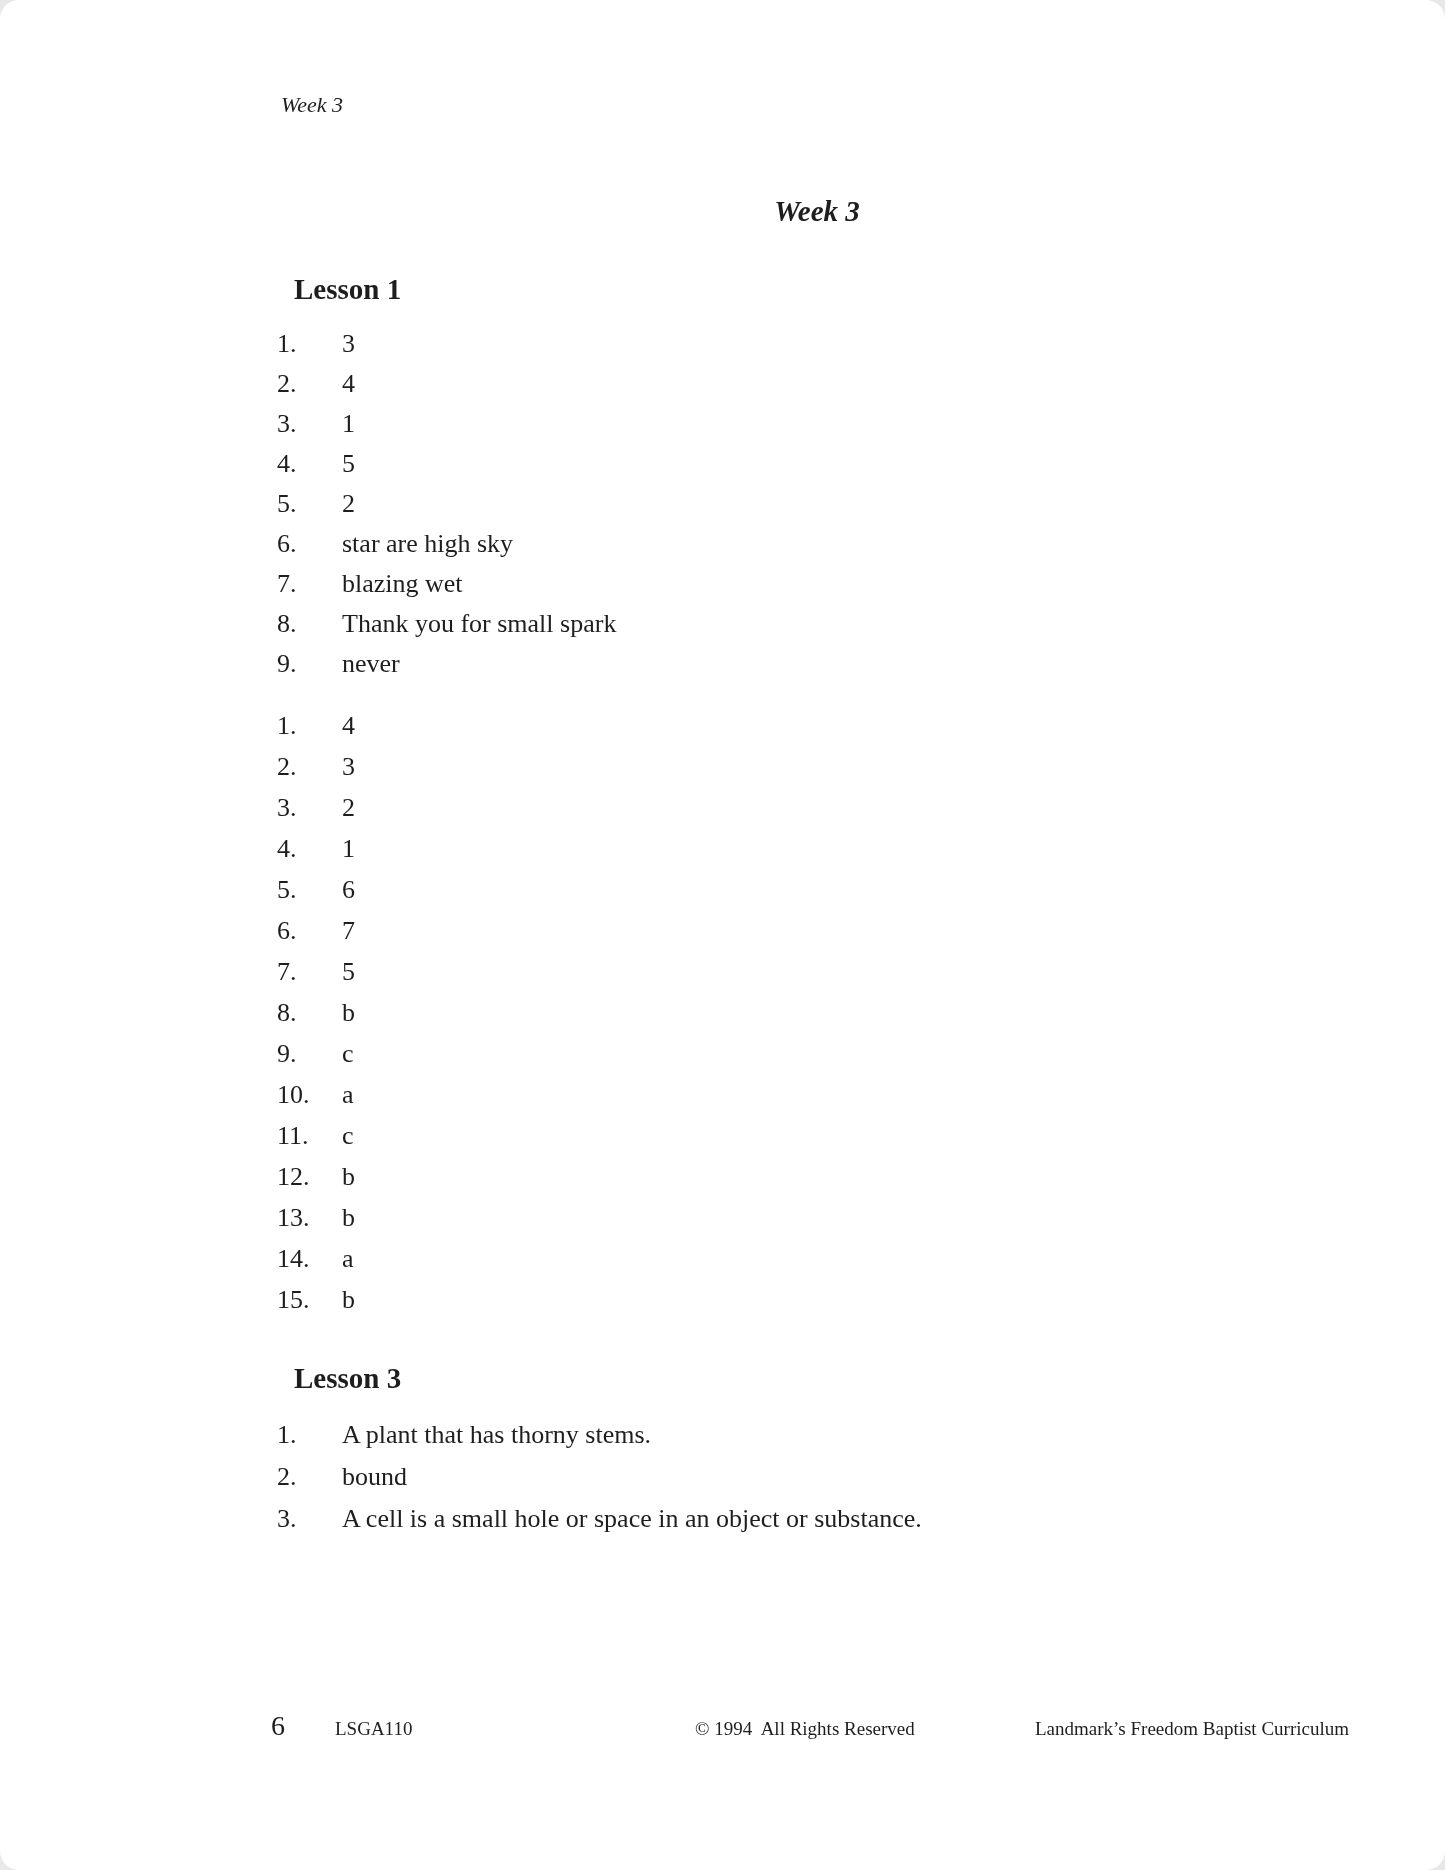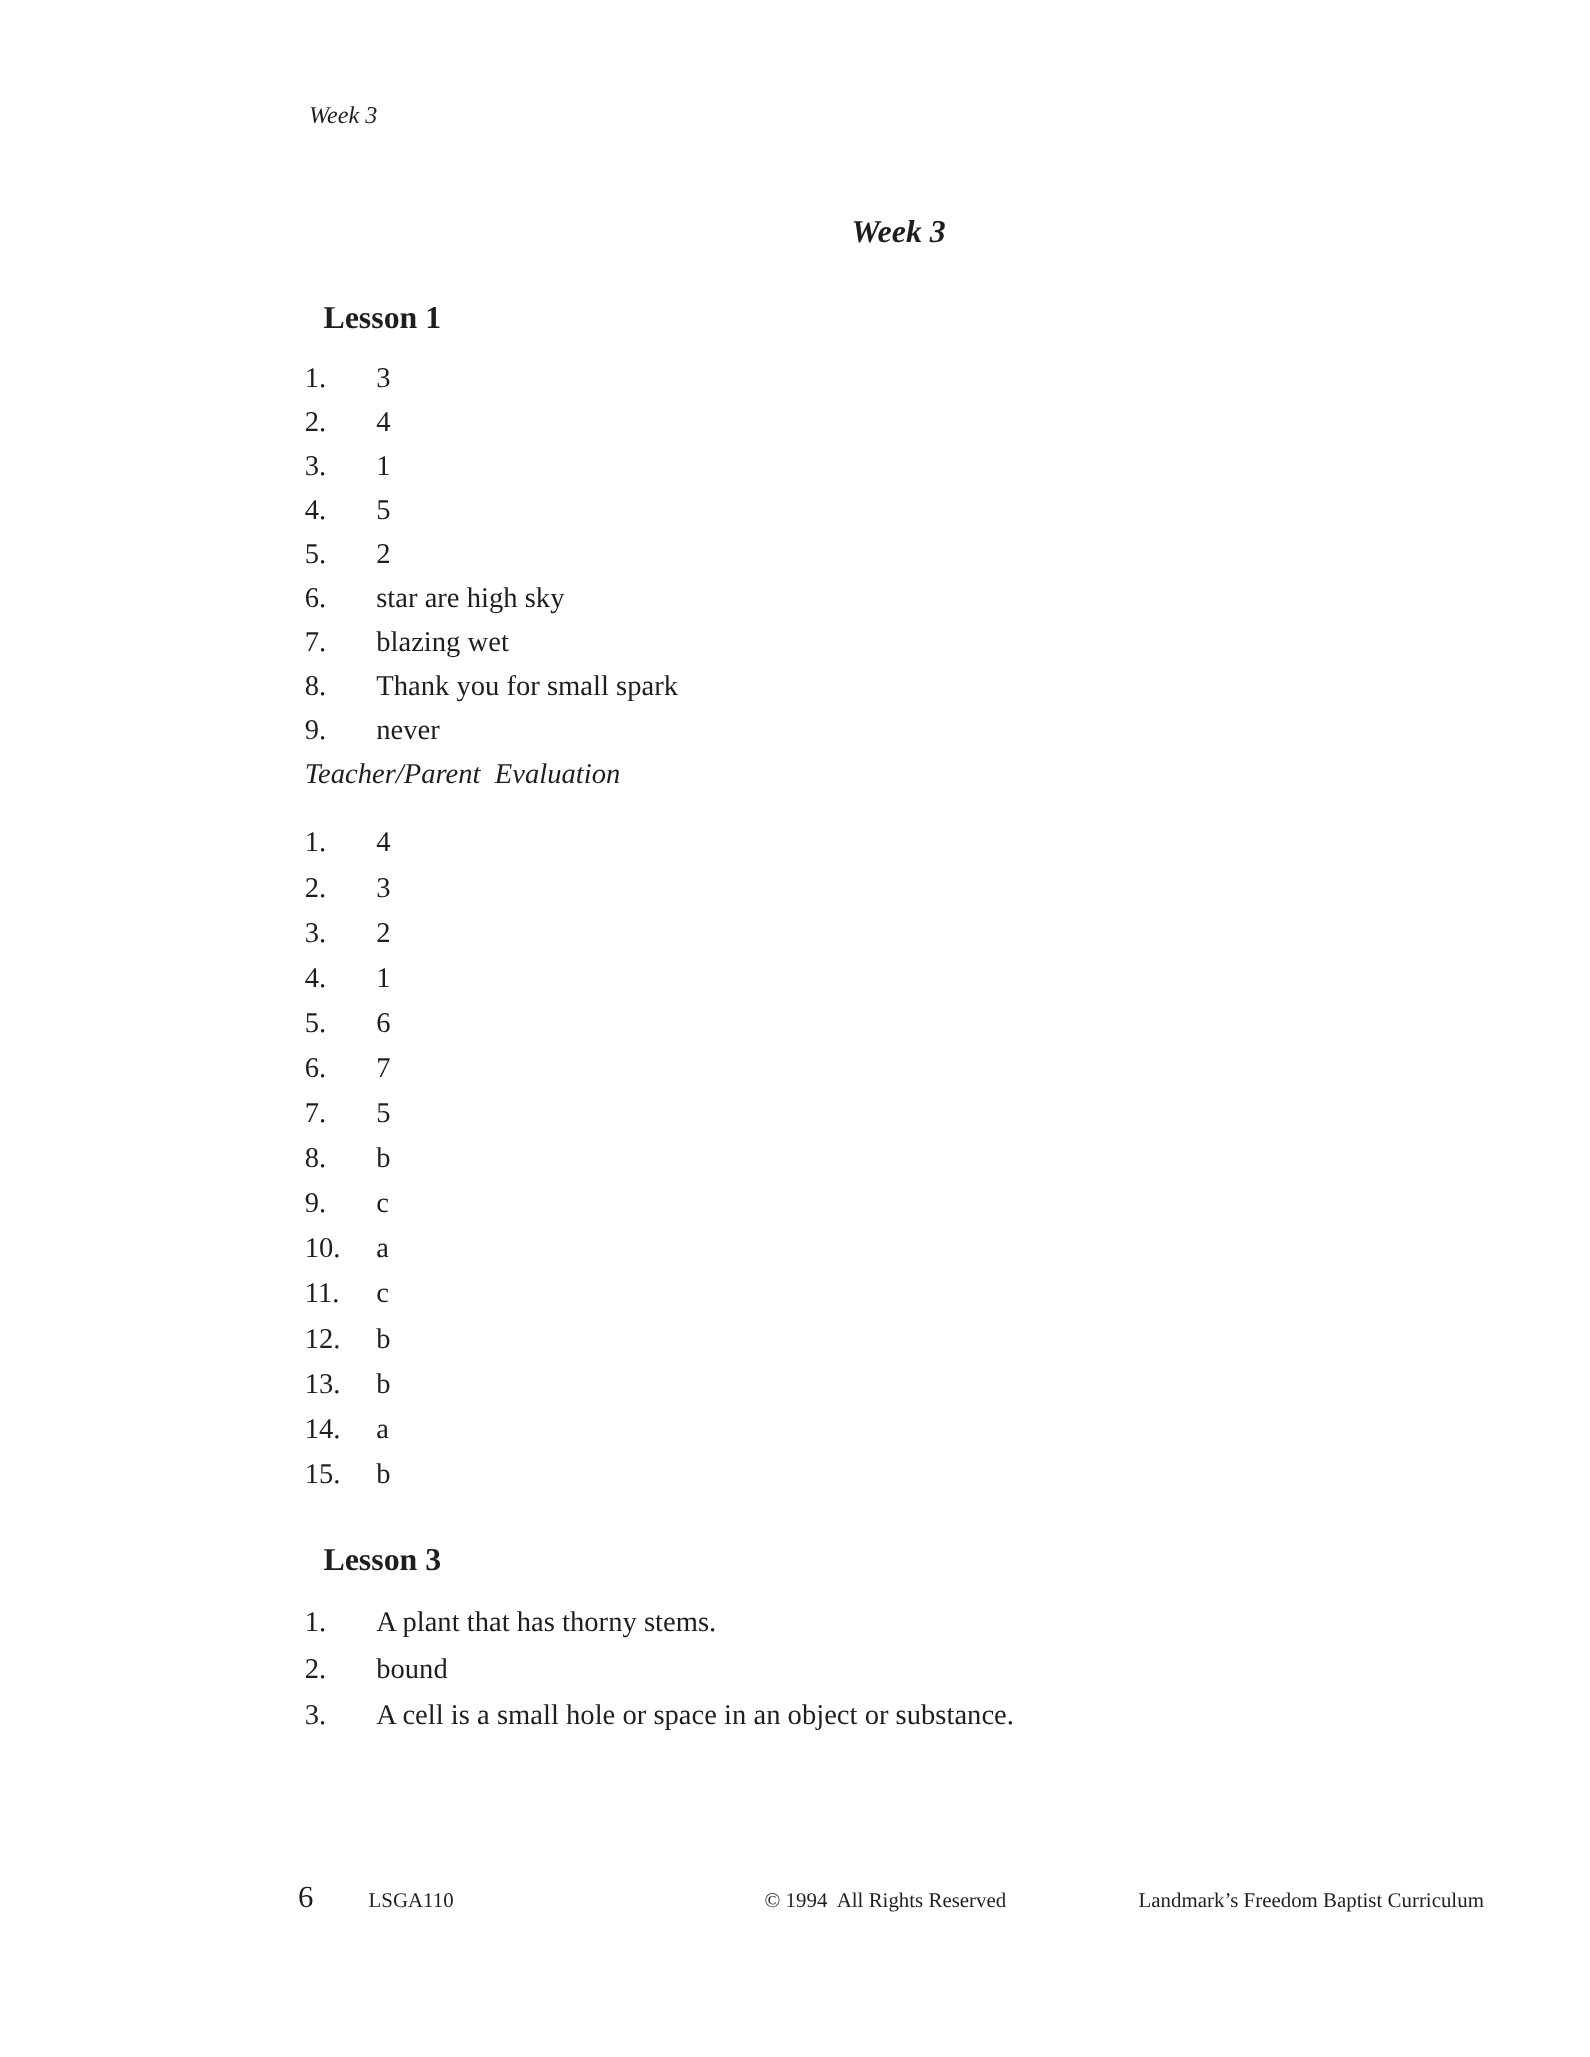--- a/index.html
+++ b/index.html
@@ -8,20 +8,21 @@
     background: #e8e8e8;
   }
   .page {
     position: relative;
     width: 1445px;
     height: 1870px;
     background: #ffffff;
     color: #1e1e1e;
     font-family: "Liberation Serif", "DejaVu Serif", serif;
     overflow: hidden;
+    border-radius: 19px;
   }
   .running-header {
     position: absolute;
     left: 281px;
     top: 94px;
     font-style: italic;
     font-size: 22px;
     line-height: 1;
   }
   .content {
@@ -151,21 +152,20 @@
           </li>
           <li>
             <span class="num">8.</span>
             <span class="ans">Thank you for small spark</span>
           </li>
           <li>
             <span class="num">9.</span>
             <span class="ans">never</span>
           </li>
         </ol>
-      <div class="evaluation-note">Teacher/Parent  Evaluation</div>
     </section>
 
     <section id="lesson-2">
       <ol class="answer-list">
           <li>
             <span class="num">1.</span>
             <span class="ans">4</span>
           </li>
           <li>
             <span class="num">2.</span>

